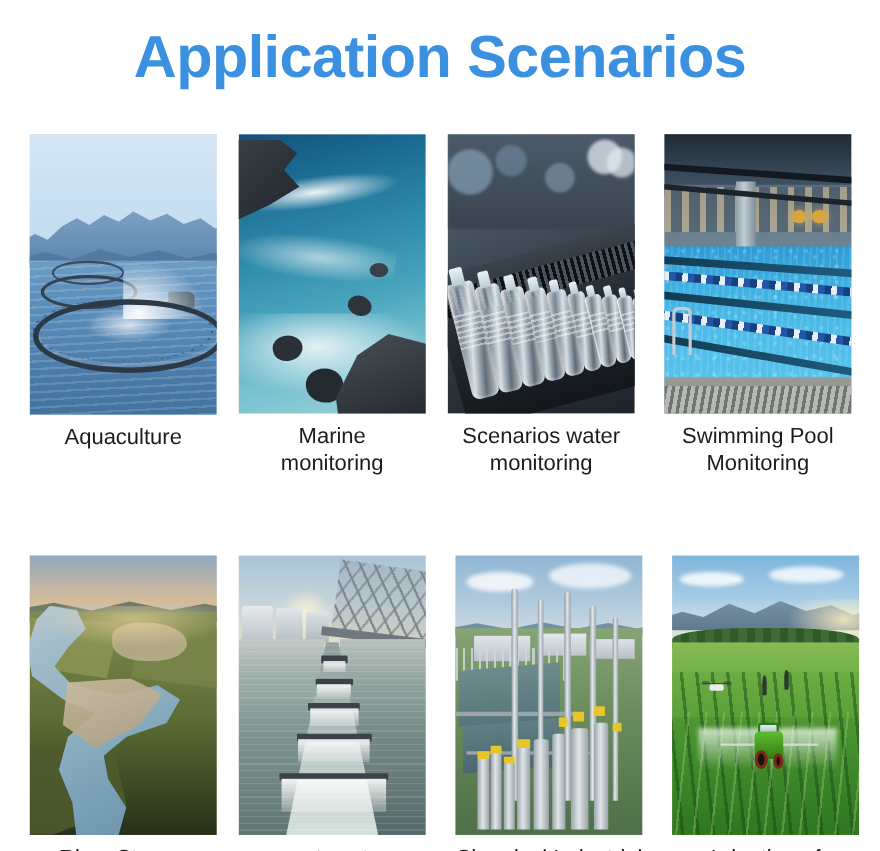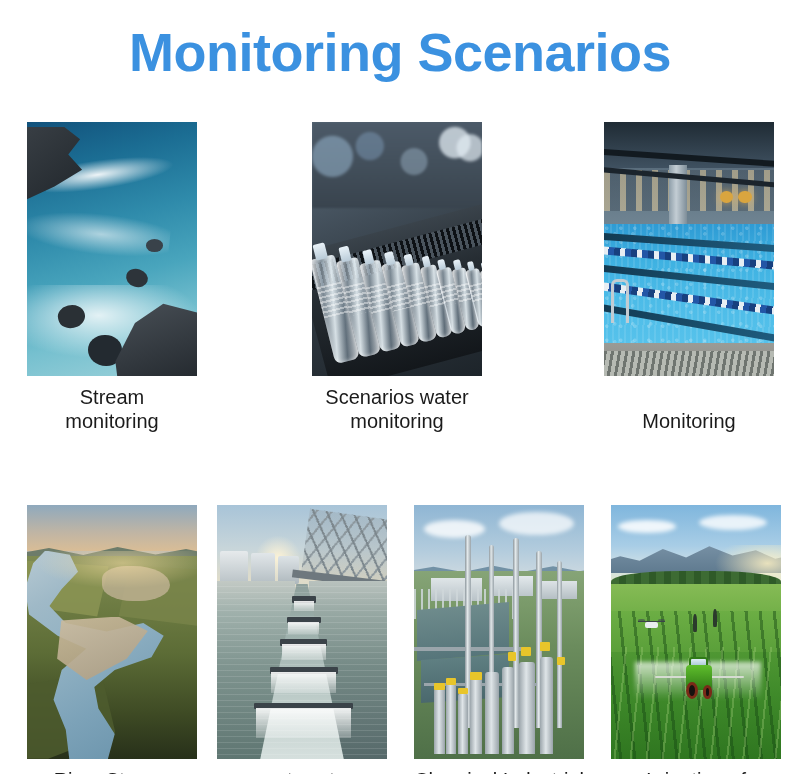--- a/index.html
+++ b/index.html
@@ -355,42 +355,61 @@
   .ir-drone-b { position: absolute; left: 26%; top: 34%; width: 48%; height: 40%; background: #e8edee; border-radius: 2px; }
   .ir-drone-arm { position: absolute; top: 28%; width: 100%; height: 8%; background: #3a4348; }
   .ir-drone-rot { position: absolute; top: 18%; width: 26%; height: 18%; background: rgba(60,70,75,.6); border-radius: 50%; }
   .ir-person { position: absolute; width: 2.5%; height: 7%; background: #2b3a2c; border-radius: 40% 40% 20% 20%; }
 </style>
 </head>
 <body>
 
 <div class="page">
 
-  <div class="page-title">Monitoring Scenarios</div>
+  <div class="page-title">Application Scenarios</div>
 
   <div class="grid">
 
     <div class="row row-1">
 
+      <div class="cell">
+        <div class="photo">
+          <div class="layer aq-sky"></div>
+          <div class="aq-mtn"></div>
+          <div class="aq-mtn2"></div>
+          <div class="aq-water"></div>
+          <div class="aq-ripple"></div>
+          <div class="aq-ring3"></div>
+          <div class="aq-ring2"></div>
+          <div class="aq-boat"></div>
+          <div class="aq-spray"></div>
+          <div class="aq-foam"></div>
+          <div class="aq-ring"></div>
+          <div class="aq-ring-slats"></div>
+        </div>
+        <div class="caption">
+          <span>Aquaculture</span>
+        </div>
+      </div>
 
       <div class="cell">
         <div class="photo photo-tall">
           <div class="layer mr-sea"></div>
           <div class="mr-foam1"></div>
           <div class="mr-foam2"></div>
           <div class="mr-foam3"></div>
           <div class="mr-rock-tl"></div>
           <div class="mr-rock-s4"></div>
           <div class="mr-rock-s3"></div>
           <div class="mr-rock-s1"></div>
           <div class="mr-rock-s2"></div>
           <div class="mr-rock-br"></div>
         </div>
         <div class="caption">
-          <span>Stream</span><br>
+          <span>Marine</span><br>
           <span>monitoring</span>
         </div>
       </div>
 
       <div class="cell">
         <div class="photo photo-tall">
           <div class="layer dw-bg"></div>
           <div class="dw-blur-top"></div>
           <div class="dw-belt"></div>
           <div class="dw-belt-teeth"></div>
@@ -430,21 +449,21 @@
           <div class="sp-lane" style="left:-4%; top:46%;  width:108%; transform:rotate(4deg);"></div>
           <div class="sp-rope" style="left:-4%; top:52%;  width:108%; transform:rotate(5deg);"></div>
           <div class="sp-lane" style="left:-4%; top:60%;  width:108%; transform:rotate(6deg);"></div>
           <div class="sp-rope" style="left:-4%; top:68%;  width:112%; transform:rotate(8deg);"></div>
           <div class="sp-lane" style="left:-4%; top:78%;  width:112%; transform:rotate(10deg);"></div>
           <div class="sp-ladder"></div>
           <div class="sp-deck"></div>
           <div class="sp-grate"></div>
         </div>
         <div class="caption">
-          <br>
+          <span>Swimming Pool</span><br>
           <span>Monitoring</span>
         </div>
       </div>
 
     </div>
 
     <div class="row row-2">
 
       <div class="cell">
         <div class="photo photo-tall">

